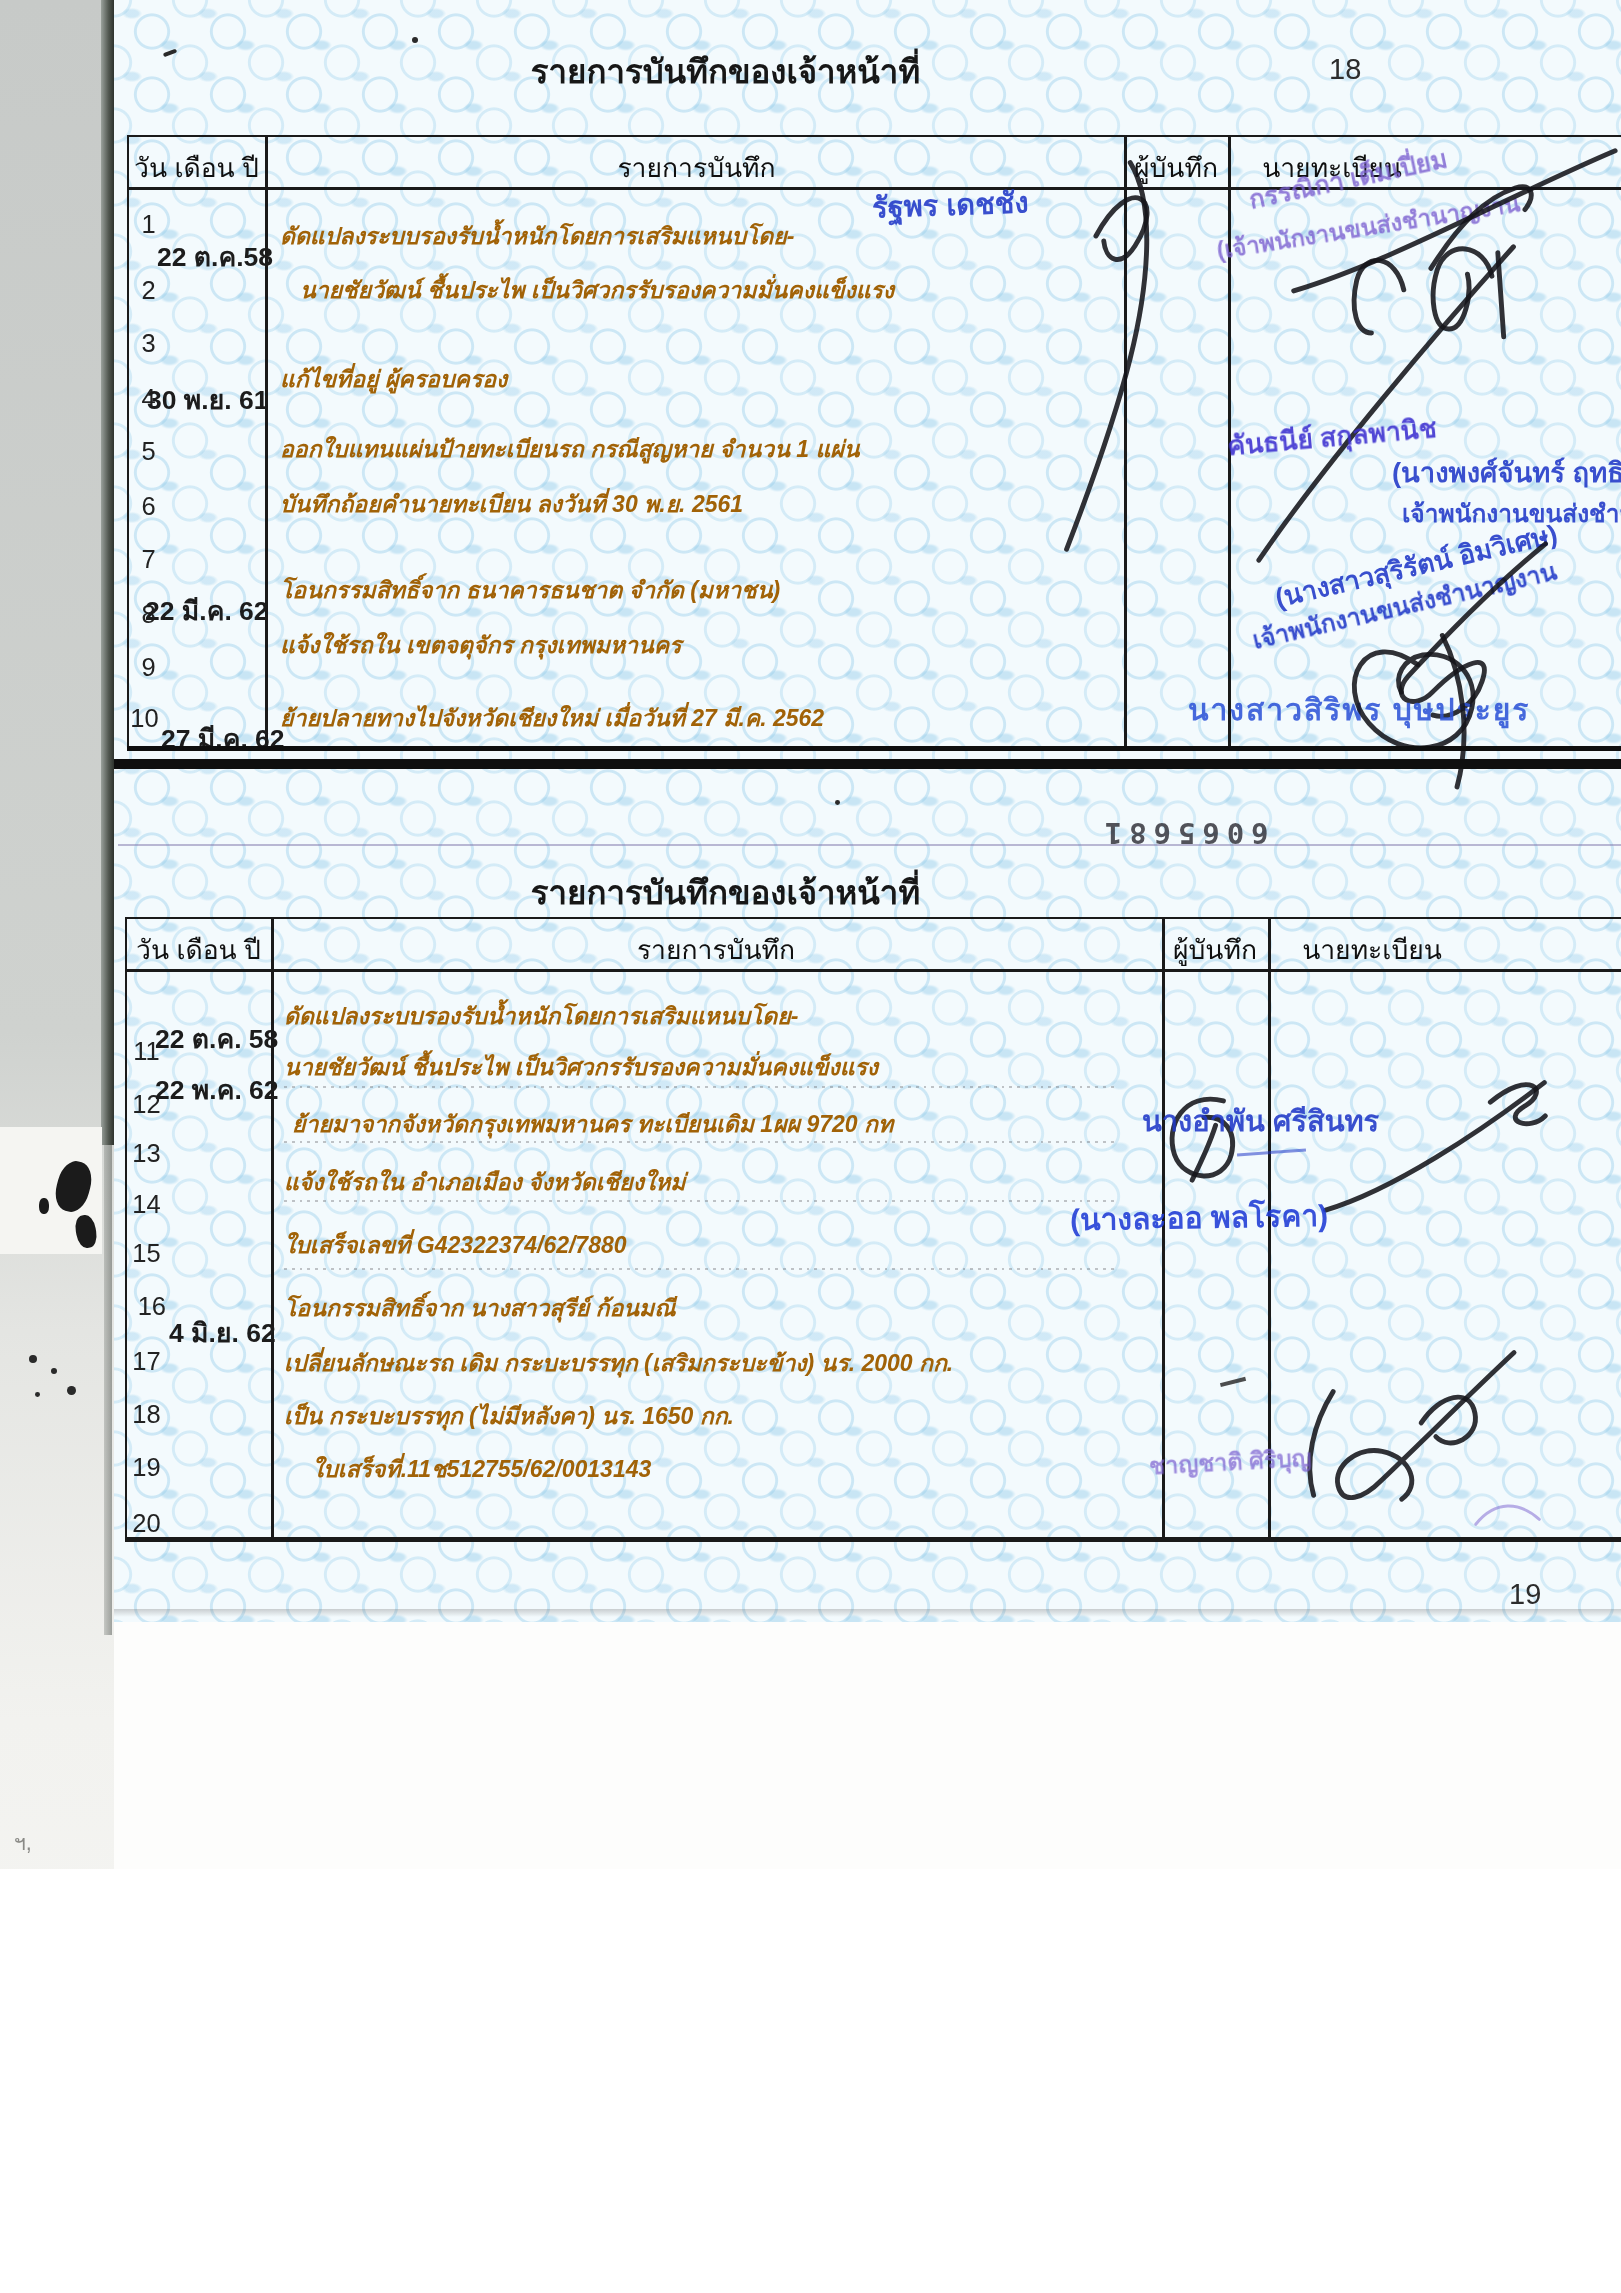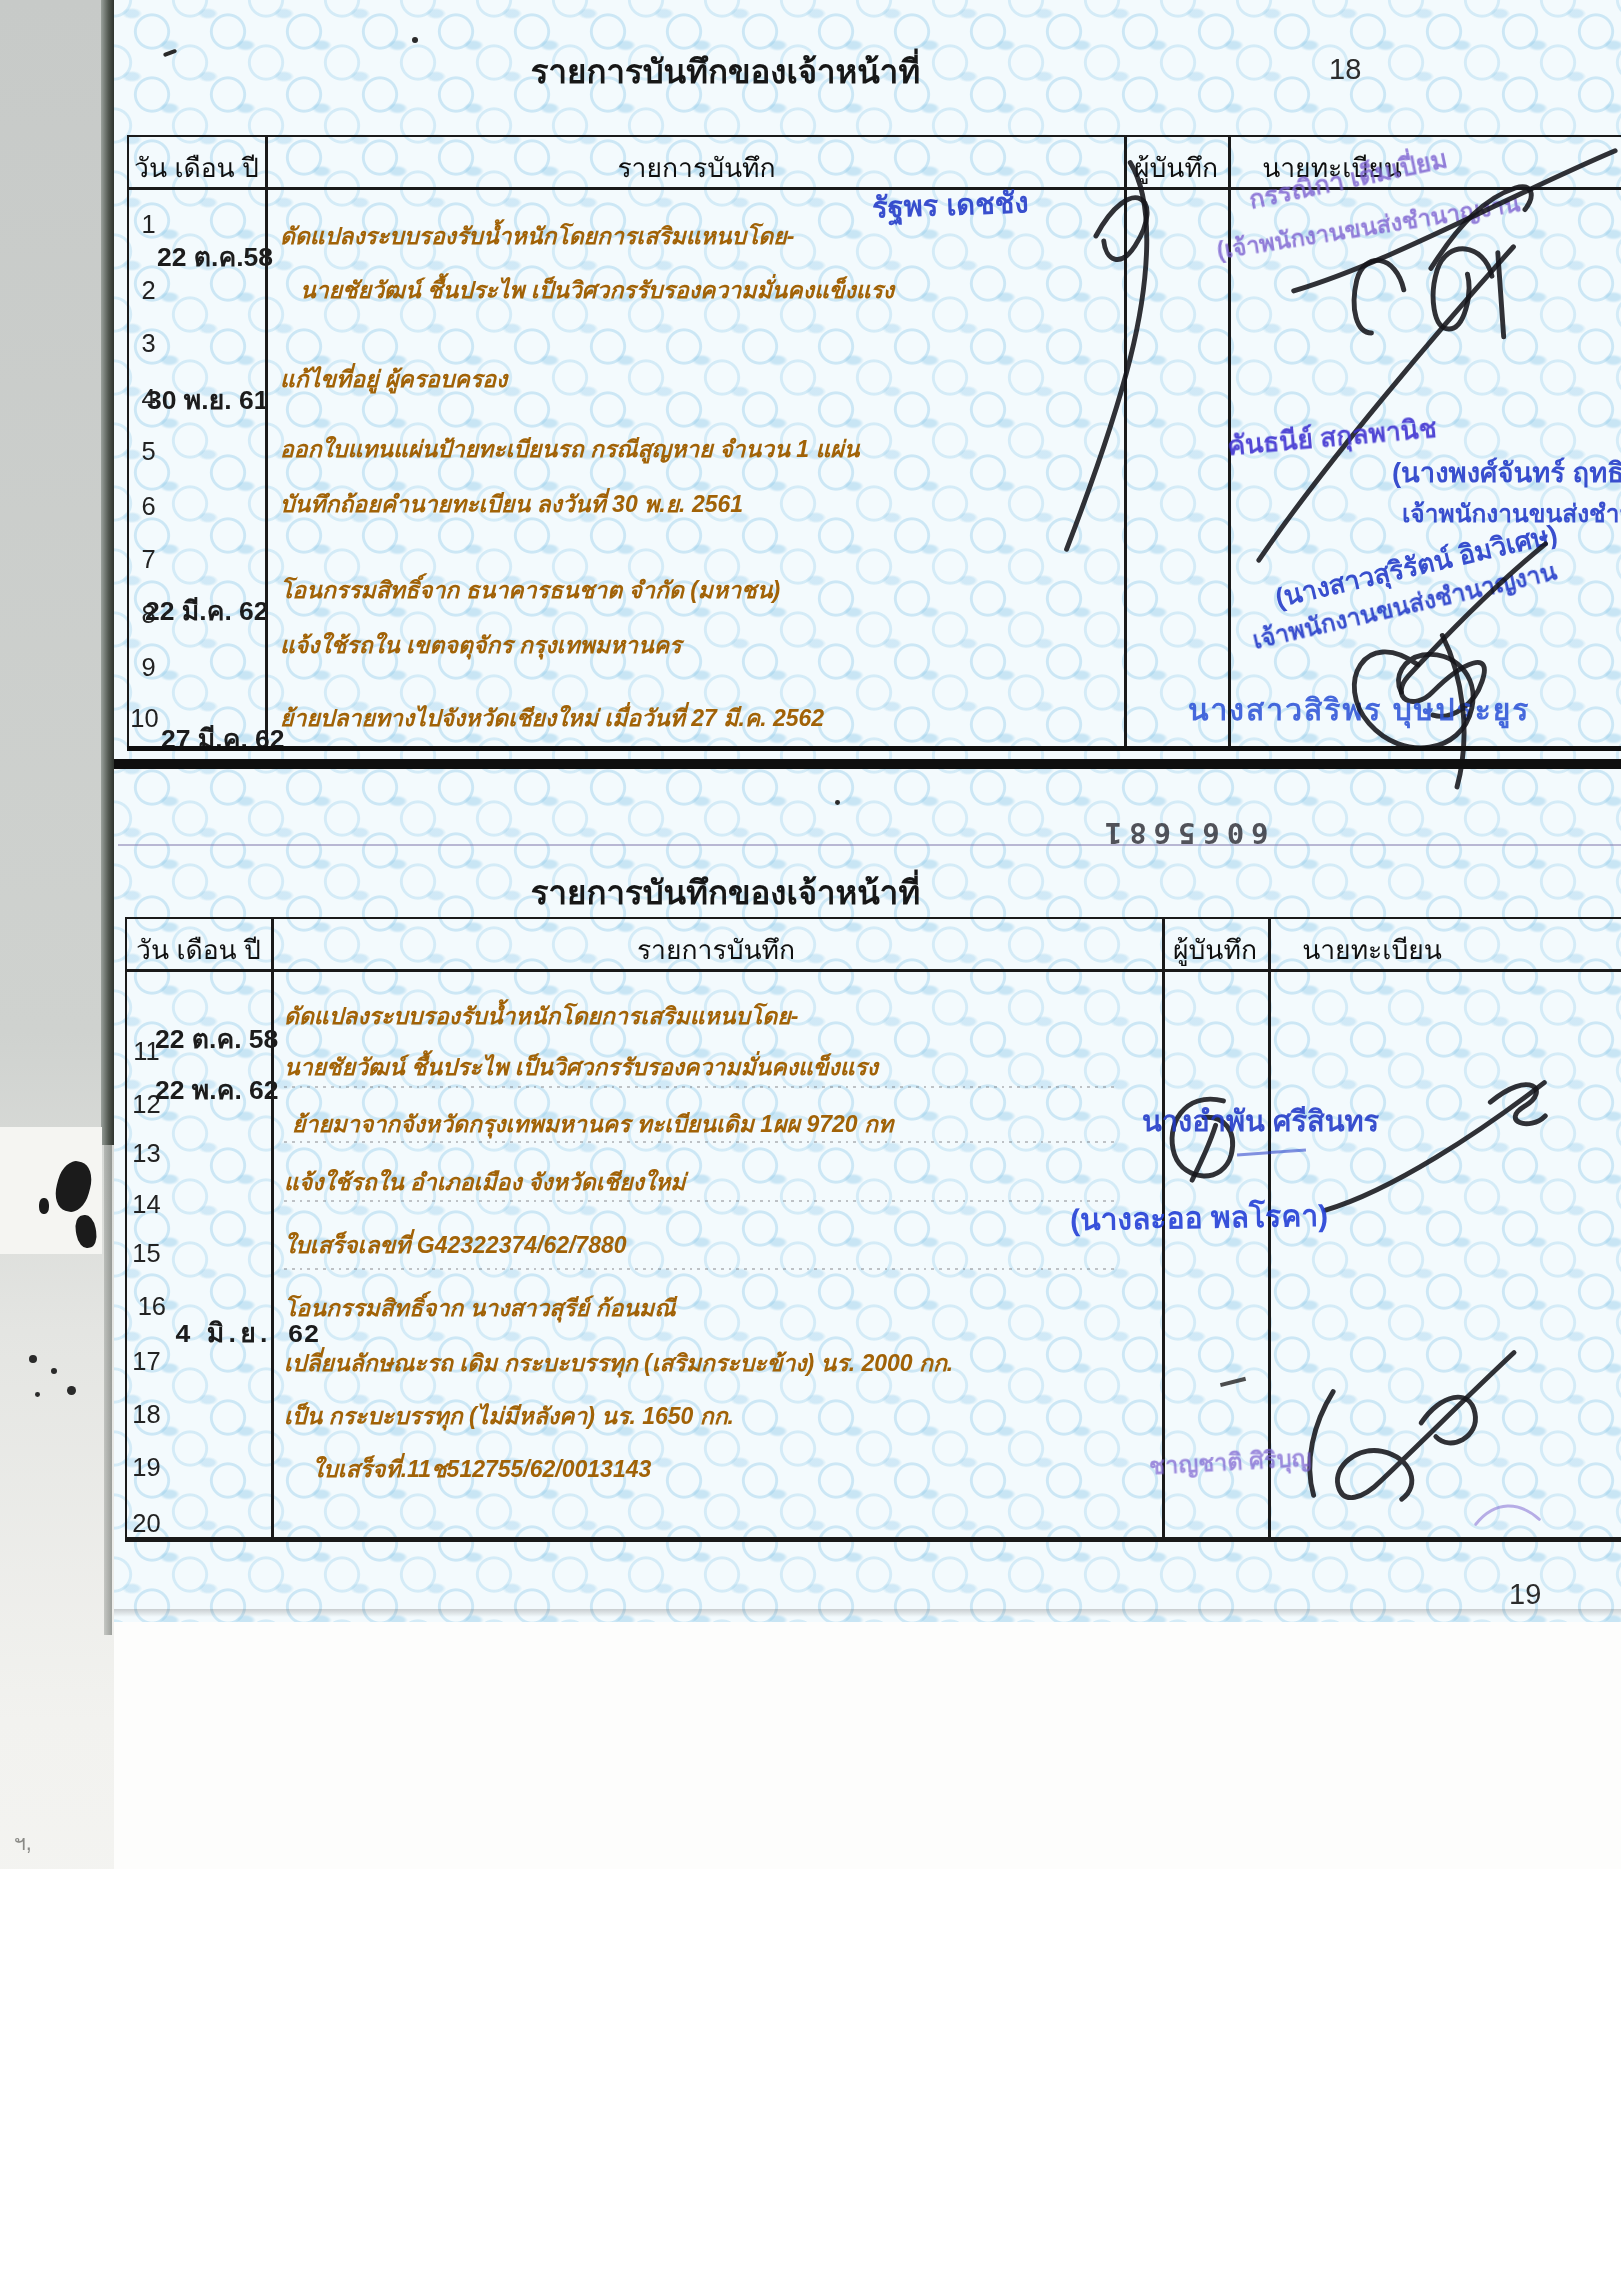--- a/index.html
+++ b/index.html
@@ -182,21 +182,21 @@
   <div class="linenum" style="left:127px; top:1453px;">19</div>
   <div class="linenum" style="left:127px; top:1509px;">20</div>
 
   <div class="dcell" style="left:155px; top:1002px;">22 ต.ค. 58</div>
   <div class="rcell" style="left:284px; top:998px;">ดัดแปลงระบบรองรับน้ำหนักโดยการเสริมแหนบโดย-</div>
   <div class="dcell" style="left:155px; top:1053px;">22 พ.ค. 62</div>
   <div class="rcell" style="left:284px; top:1049px;">นายชัยวัฒน์ ชื้นประไพ เป็นวิศวกรรับรองความมั่นคงแข็งแรง</div>
   <div class="rcell" style="left:292px; top:1106px;">ย้ายมาจากจังหวัดกรุงเทพมหานคร ทะเบียนเดิม 1ผผ 9720 กท</div>
   <div class="rcell" style="left:284px; top:1164px;">แจ้งใช้รถใน อำเภอเมือง จังหวัดเชียงใหม่</div>
   <div class="rcell" style="left:284px; top:1227px;">ใบเสร็จเลขที่ G42322374/62/7880</div>
-  <div class="dcell" style="left:175px; top:1296px;font-family:Liberation Mono, monospace;">4 มิ.ย. 62</div>
+  <div class="dcell" style="left:169px; top:1296px;">4 มิ.ย. 62</div>
   <div class="rcell" style="left:284px; top:1290px;">โอนกรรมสิทธิ์จาก นางสาวสุรีย์ ก้อนมณี</div>
   <div class="rcell" style="left:284px; top:1345px;">เปลี่ยนลักษณะรถ เดิม กระบะบรรทุก (เสริมกระบะข้าง) นร. 2000 กก.</div>
   <div class="rcell" style="left:284px; top:1398px;">เป็น กระบะบรรทุก (ไม่มีหลังคา) นร. 1650 กก.</div>
   <div class="rcell" style="left:284px; top:1451px;margin-left:28px;">ใบเสร็จที่.11ช512755/62/0013143</div>
 
   <div class="dotline" style="left:284px; top:1086px; width:833px;"></div>
   <div class="dotline" style="left:284px; top:1141px; width:833px;"></div>
   <div class="dotline" style="left:284px; top:1200px; width:833px;"></div>
   <div class="dotline" style="left:284px; top:1268px; width:833px;"></div>
 

